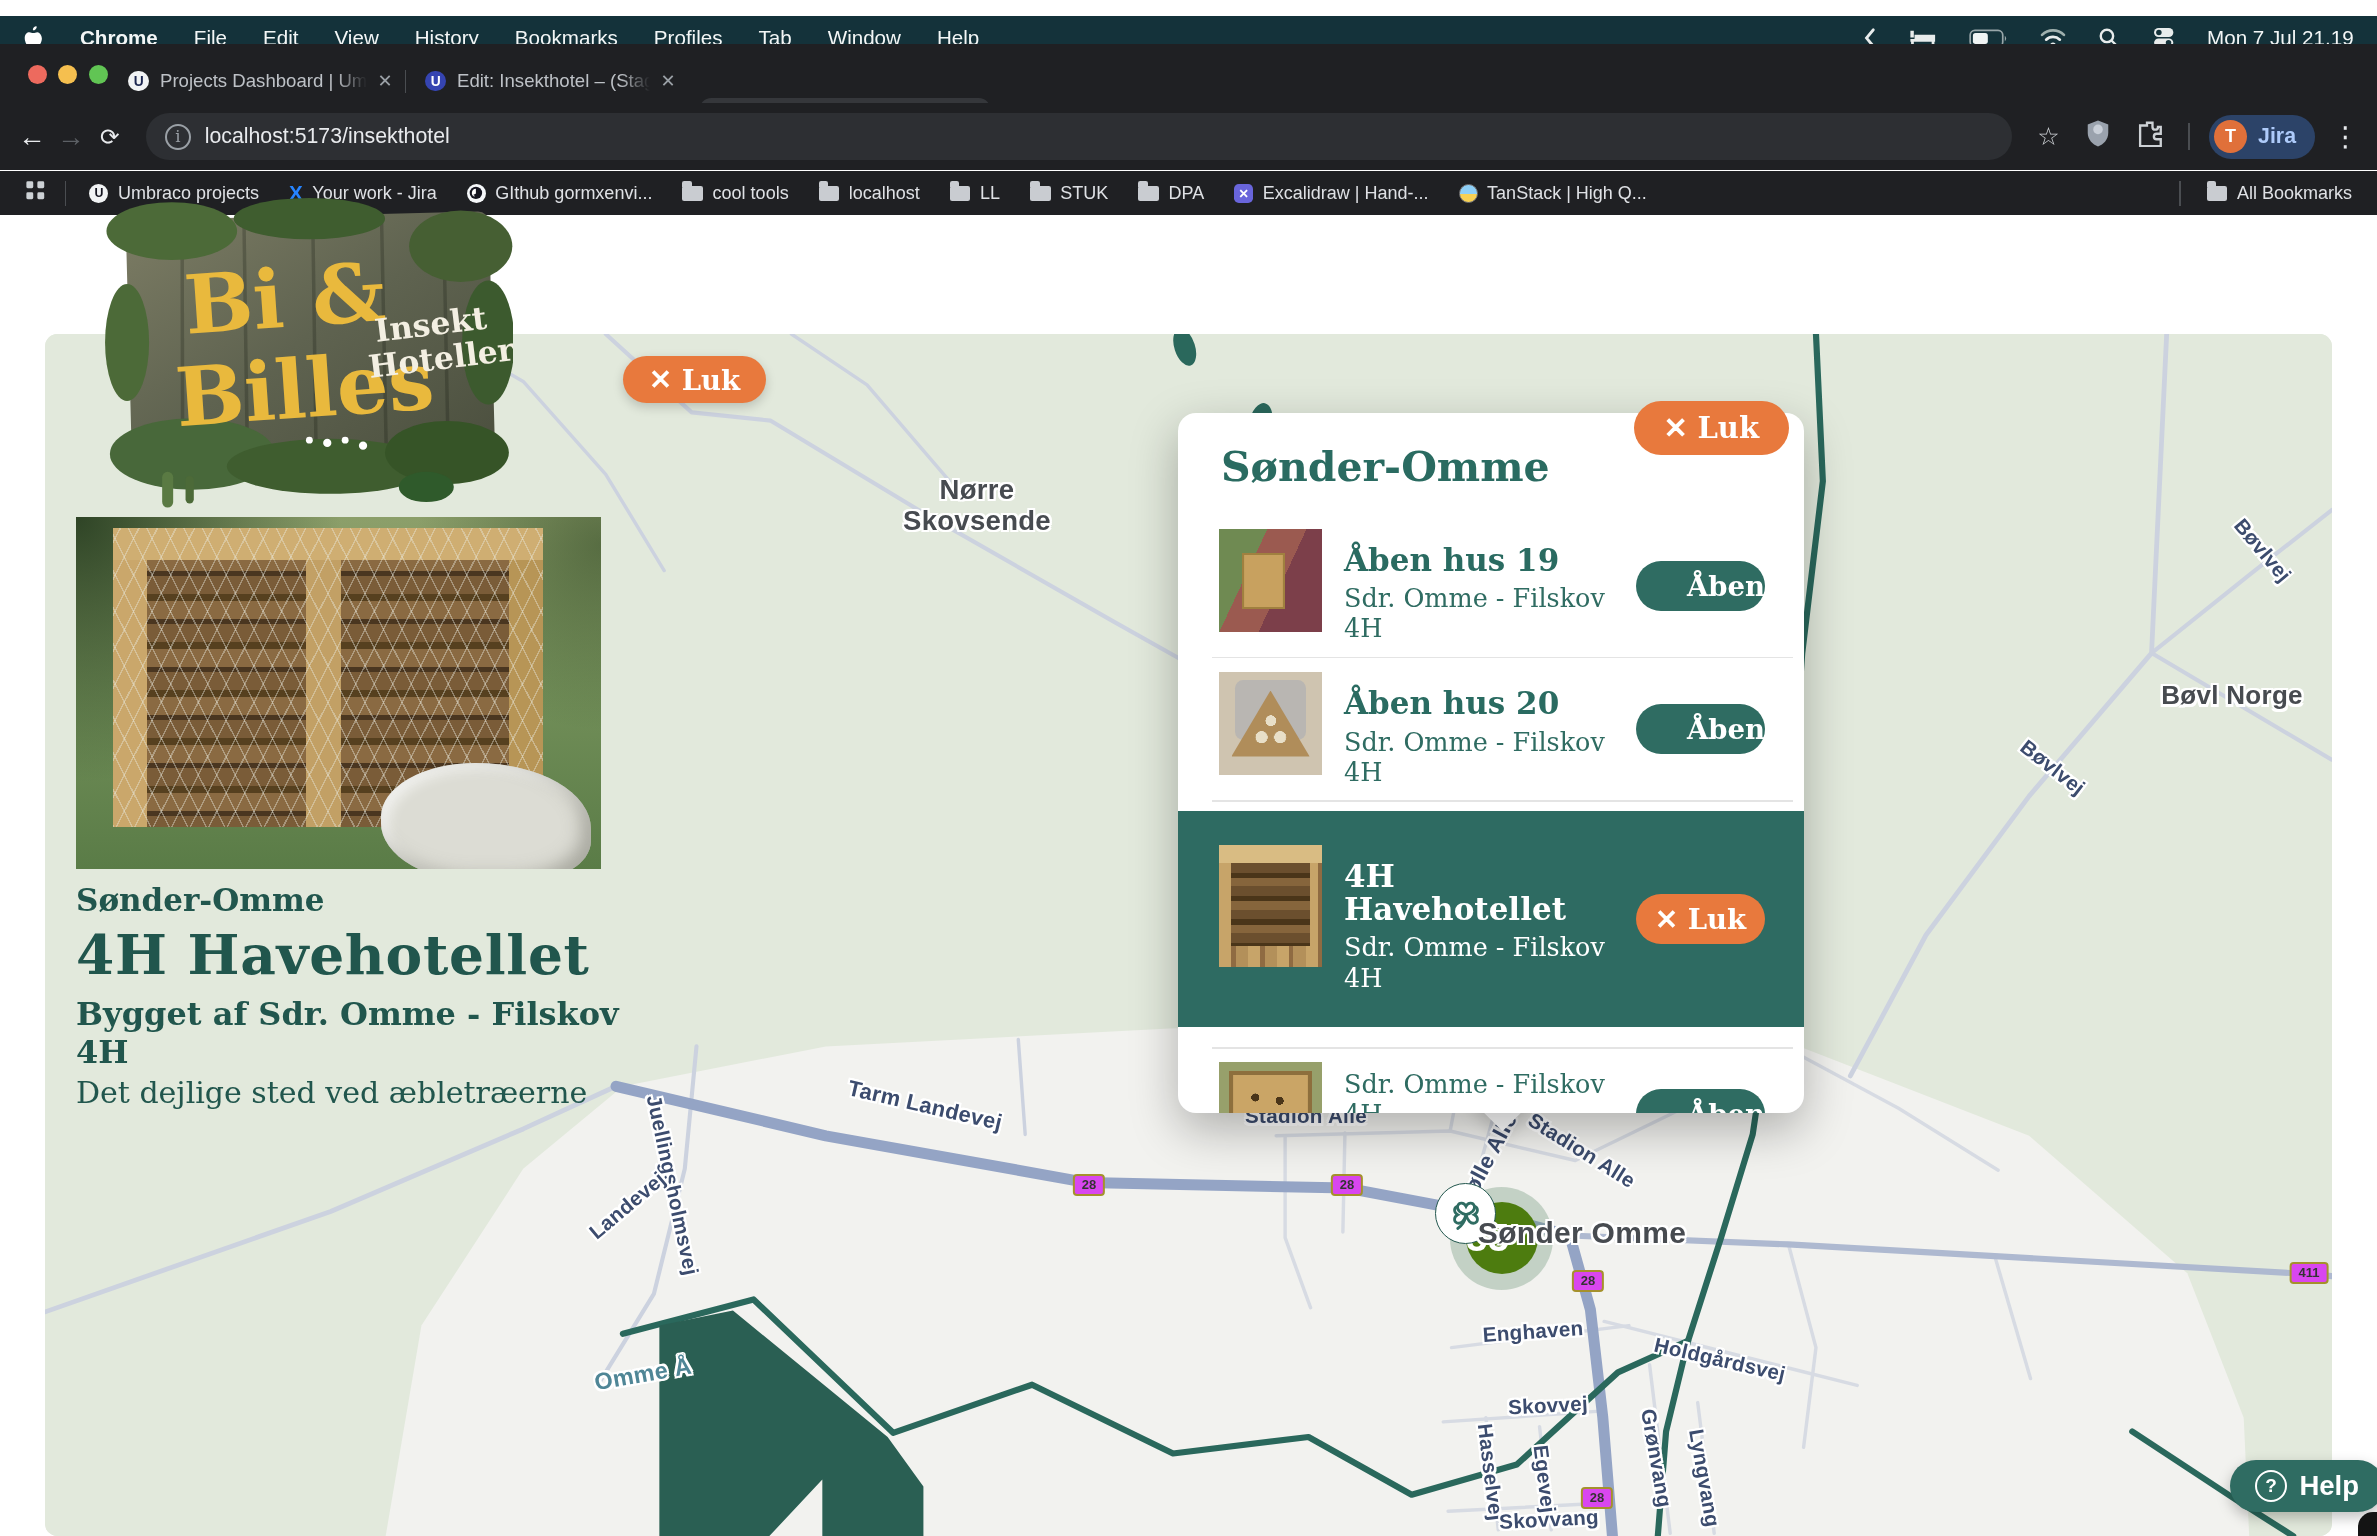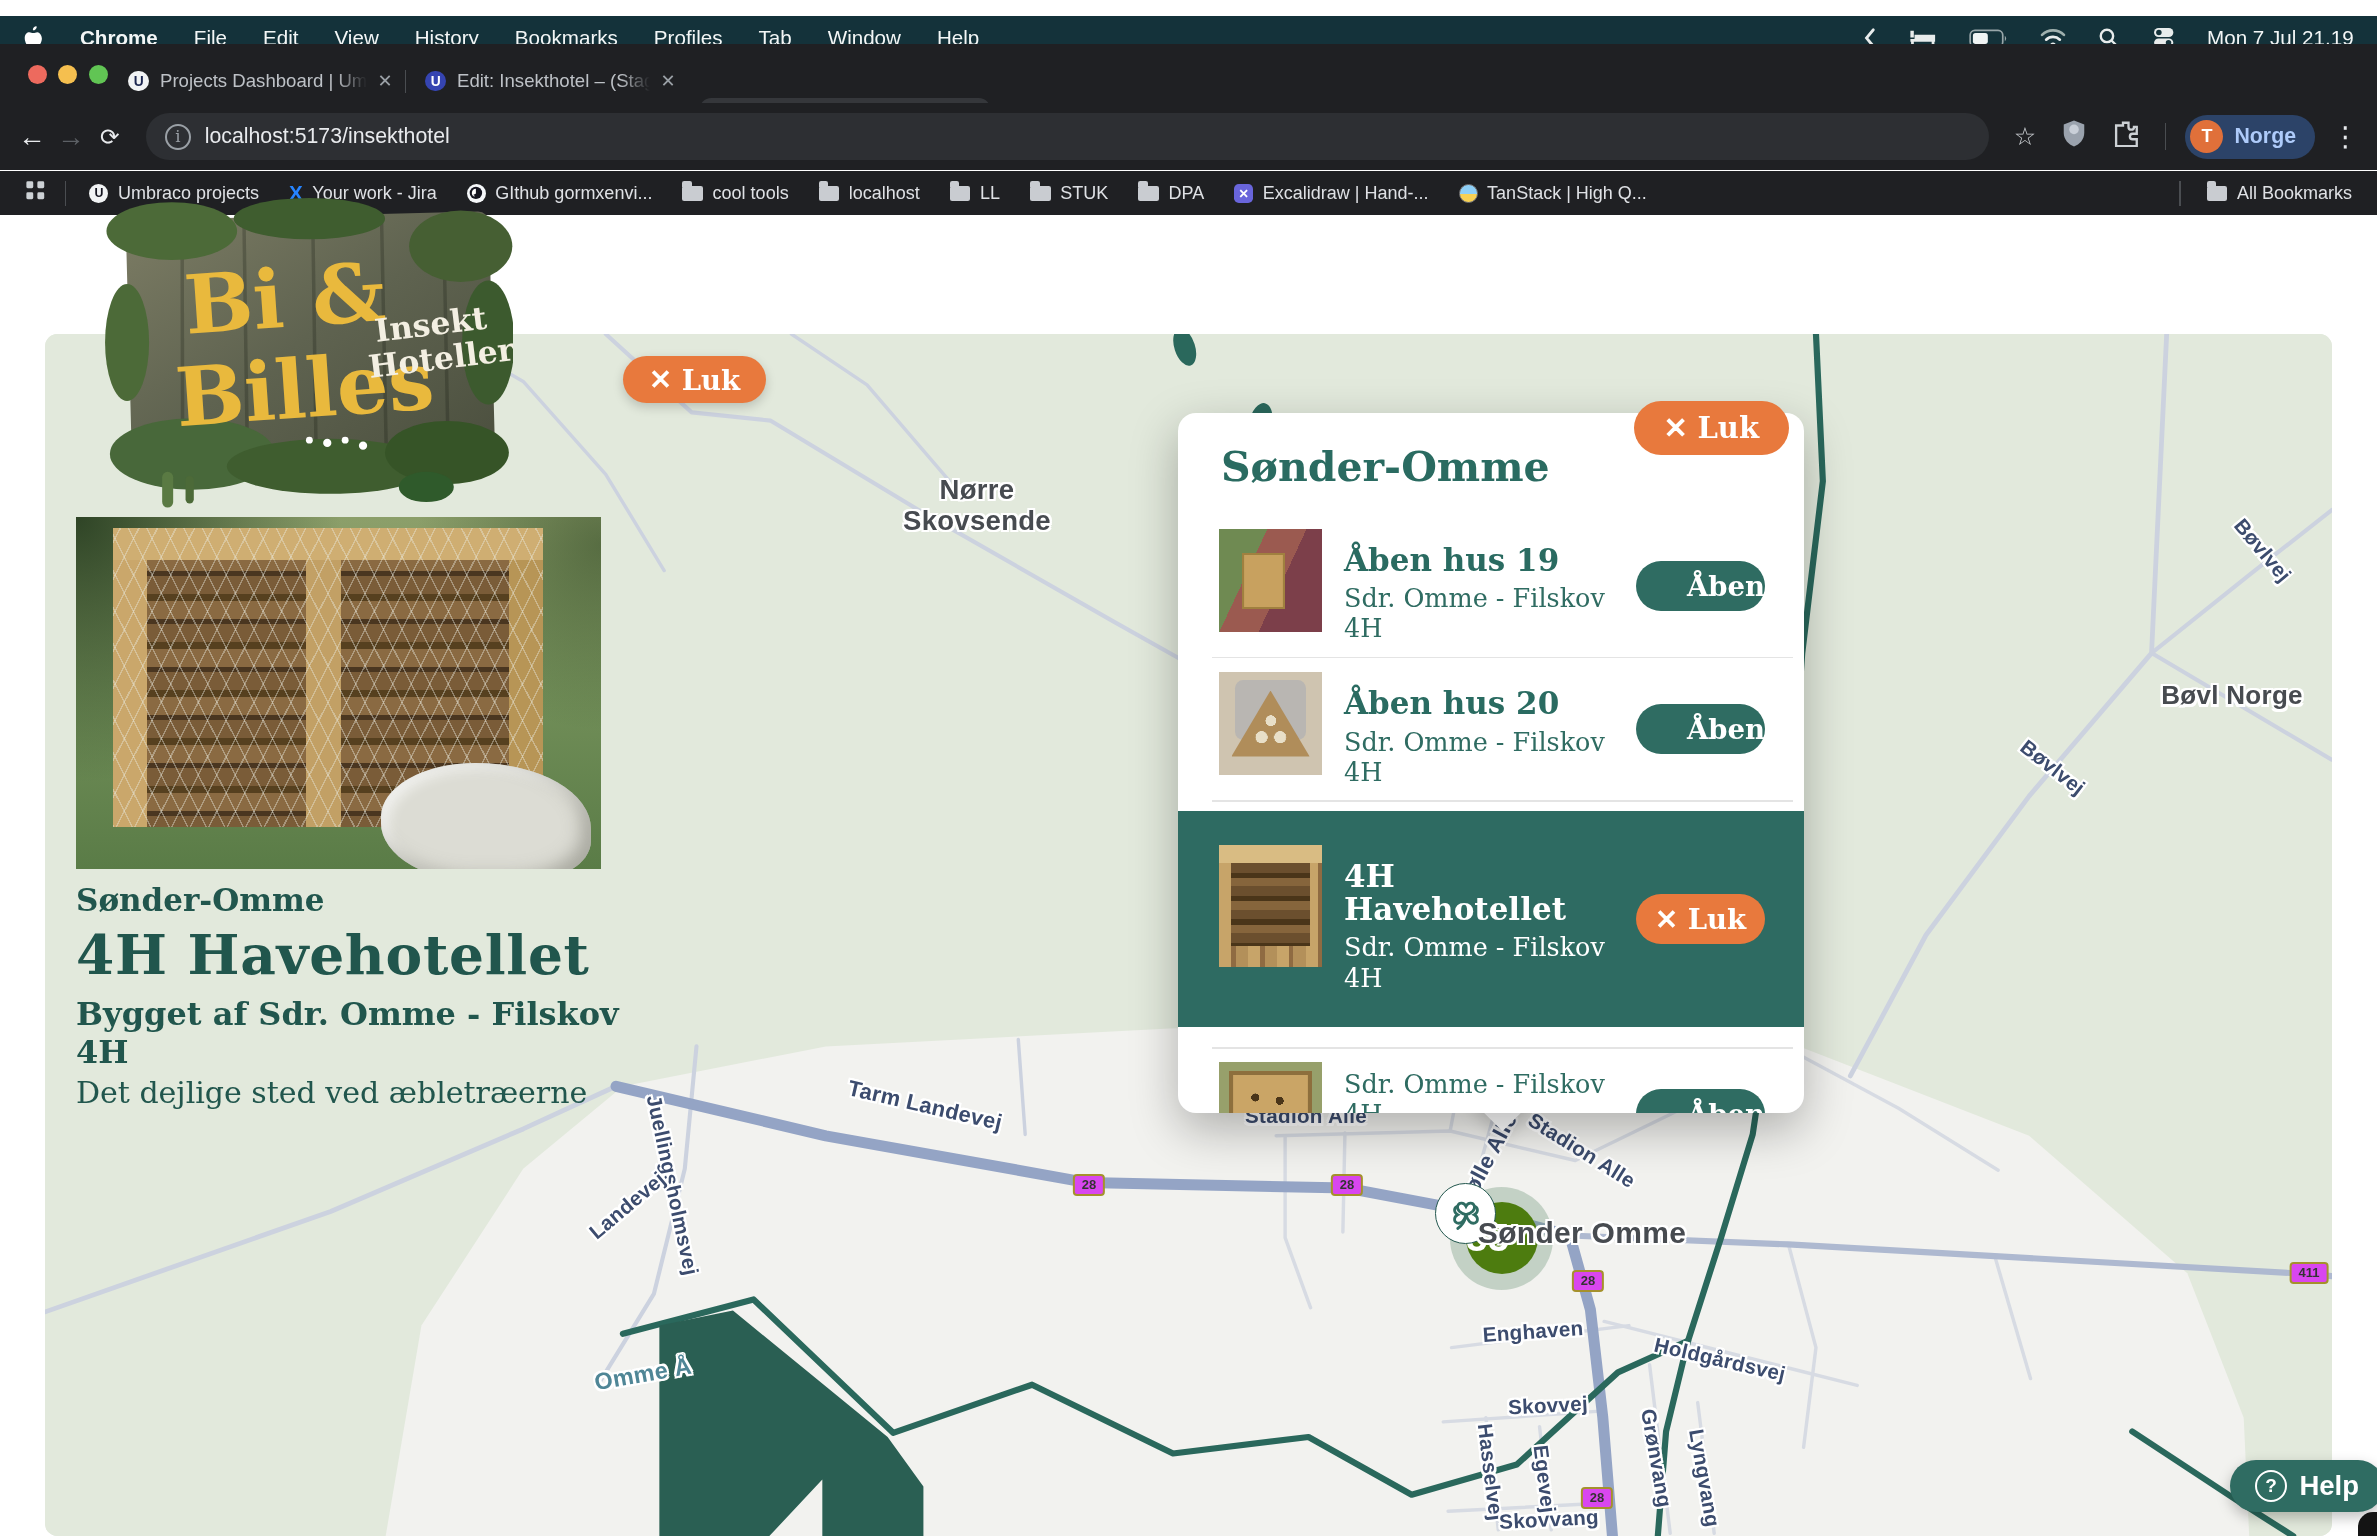--- a/index.html
+++ b/index.html
@@ -294,21 +294,21 @@
       </svg>
   </span>
   <span class="tool-ic">
     <svg width="27.5" height="27.5" viewBox="0 0 40 40">
         <path d="M16 4 h8 v6 a4 4 0 0 0 8 0 h4 v10 h-6 a4 4 0 0 0 0 8 h6 v10 H6 V8 h10z" fill="none" stroke="#cdd1d5" stroke-width="3.4"></path>
       </svg>
   </span>
   <div class="vseparator"></div>
   <div class="profile-chip">
     <span class="avatar">T</span>
-    <span class="pname">Norge</span>
+    <span class="pname">Jira</span>
   </div>
   <span class="kebab">⋮</span>
 </div>
 
 <div class="bookmarksbar">
   <span class="appsgrid">
     <svg width="20.6" height="20.6" viewBox="0 0 30 30">
         <g fill="#cdd1d5">
           <rect x="2" y="2" width="10" height="10" rx="2"></rect>
           <rect x="18" y="2" width="10" height="10" rx="2"></rect>

